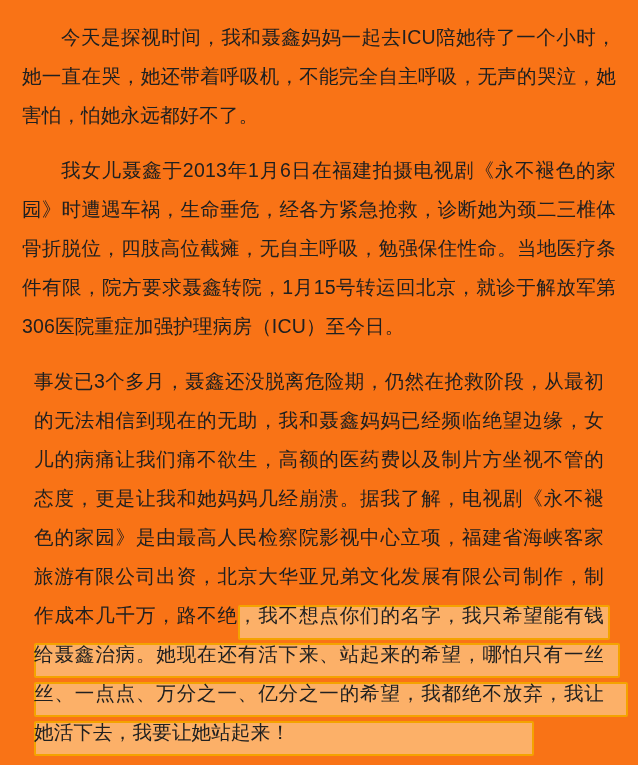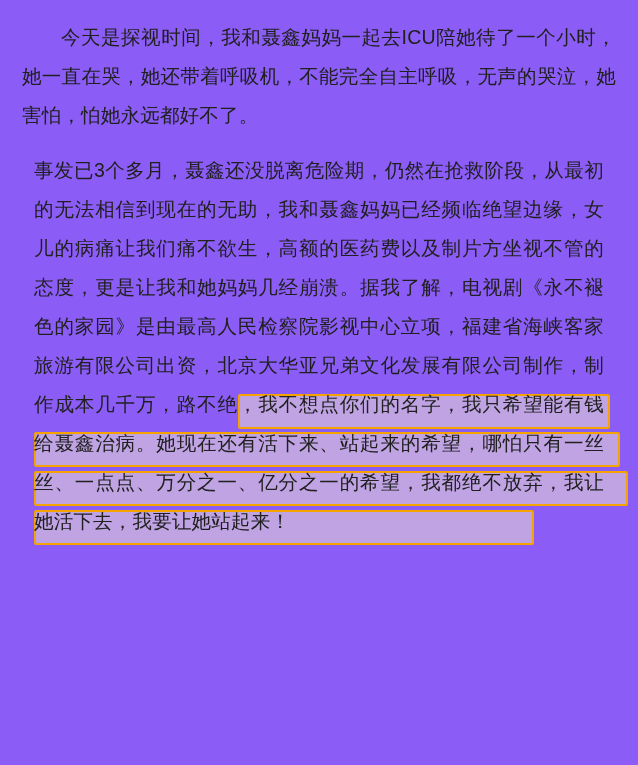--- a/index.html
+++ b/index.html
@@ -9,21 +9,21 @@
   }
   body {
     width: 638px;
     height: 765px;
     font-family: "Liberation Sans", sans-serif;
   }
   .page {
     position: relative;
     width: 638px;
     height: 765px;
-    background: #8b5cf6;
+    background: #f97316;
     box-sizing: border-box;
     padding: 18px 22px 22px 22px;
     overflow: hidden;
   }
   .article {
     font-size: 19.5px;
     line-height: 39px;
     color: #202020;
     letter-spacing: 0.2px;
     text-align: justify;
@@ -69,20 +69,21 @@
   }
 </style>
 </head>
 <body>
 
 <div class="page">
   <div class="article">
 
     <p class="para indent">今天是探视时间，我和聂鑫妈妈一起去ICU陪她待了一个小时，她一直在哭，她还带着呼吸机，不能完全自主呼吸，无声的哭泣，她害怕，怕她永远都好不了。</p>
 
+    <p class="para indent">我女儿聂鑫于2013年1月6日在福建拍摄电视剧《永不褪色的家园》时遭遇车祸，生命垂危，经各方紧急抢救，诊断她为颈二三椎体骨折脱位，四肢高位截瘫，无自主呼吸，勉强保住性命。当地医疗条件有限，院方要求聂鑫转院，1月15号转运回北京，就诊于解放军第306医院重症加强护理病房（ICU）至今日。</p>
 
     <div class="boxed-para">
       <div class="overlay-boxes">
         <div class="obox" style="left:204px; top:243px; width:372px; height:35px;"></div>
         <div class="obox" style="left:0px; top:281px; width:586px; height:35px;"></div>
         <div class="obox" style="left:0px; top:320px; width:594px; height:35px;"></div>
         <div class="obox" style="left:0px; top:359px; width:500px; height:35px;"></div>
       </div>
       <p class="para last flow-text">事发已3个多月，聂鑫还没脱离危险期，仍然在抢救阶段，从最初的无法相信到现在的无助，我和聂鑫妈妈已经频临绝望边缘，女儿的病痛让我们痛不欲生，高额的医药费以及制片方坐视不管的态度，更是让我和她妈妈几经崩溃。据我了解，电视剧《永不褪色的家园》是由最高人民检察院影视中心立项，福建省海峡客家旅游有限公司出资，北京大华亚兄弟文化发展有限公司制作，制作成本几千万，路不绝，我不想点你们的名字，我只希望能有钱给聂鑫治病。她现在还有活下来、站起来的希望，哪怕只有一丝丝、一点点、万分之一、亿分之一的希望，我都绝不放弃，我让她活下去，我要让她站起来！</p>
     </div>

